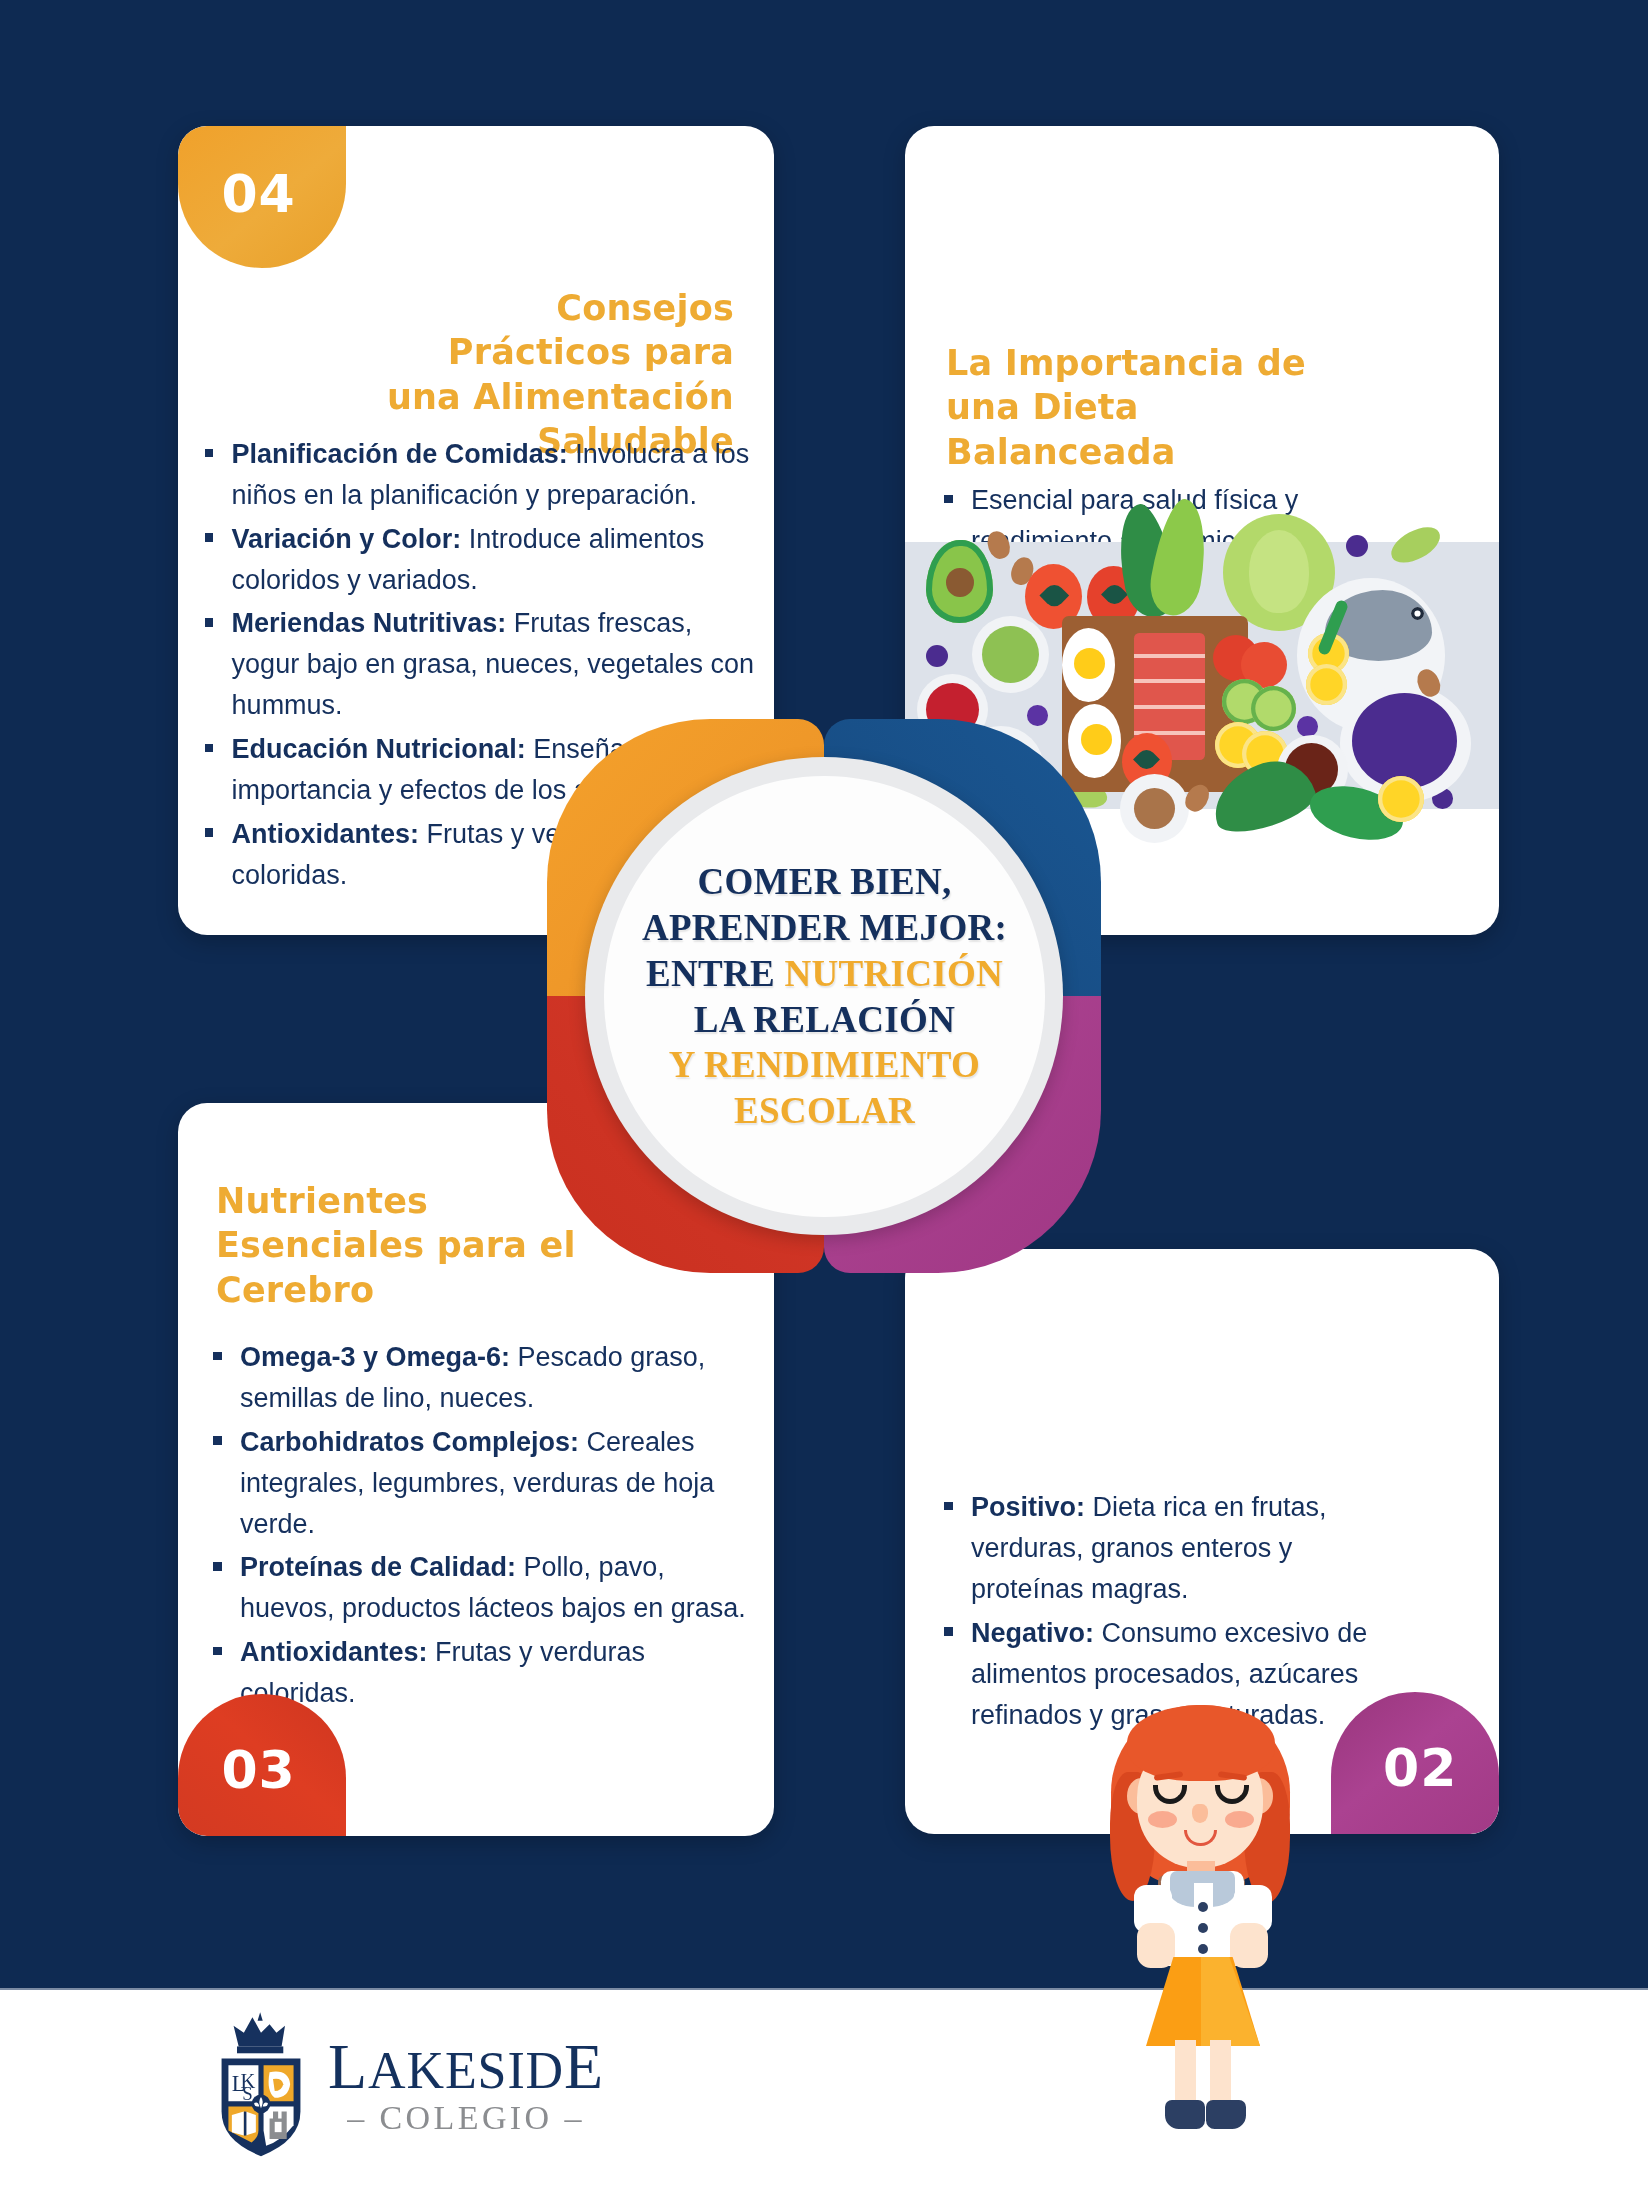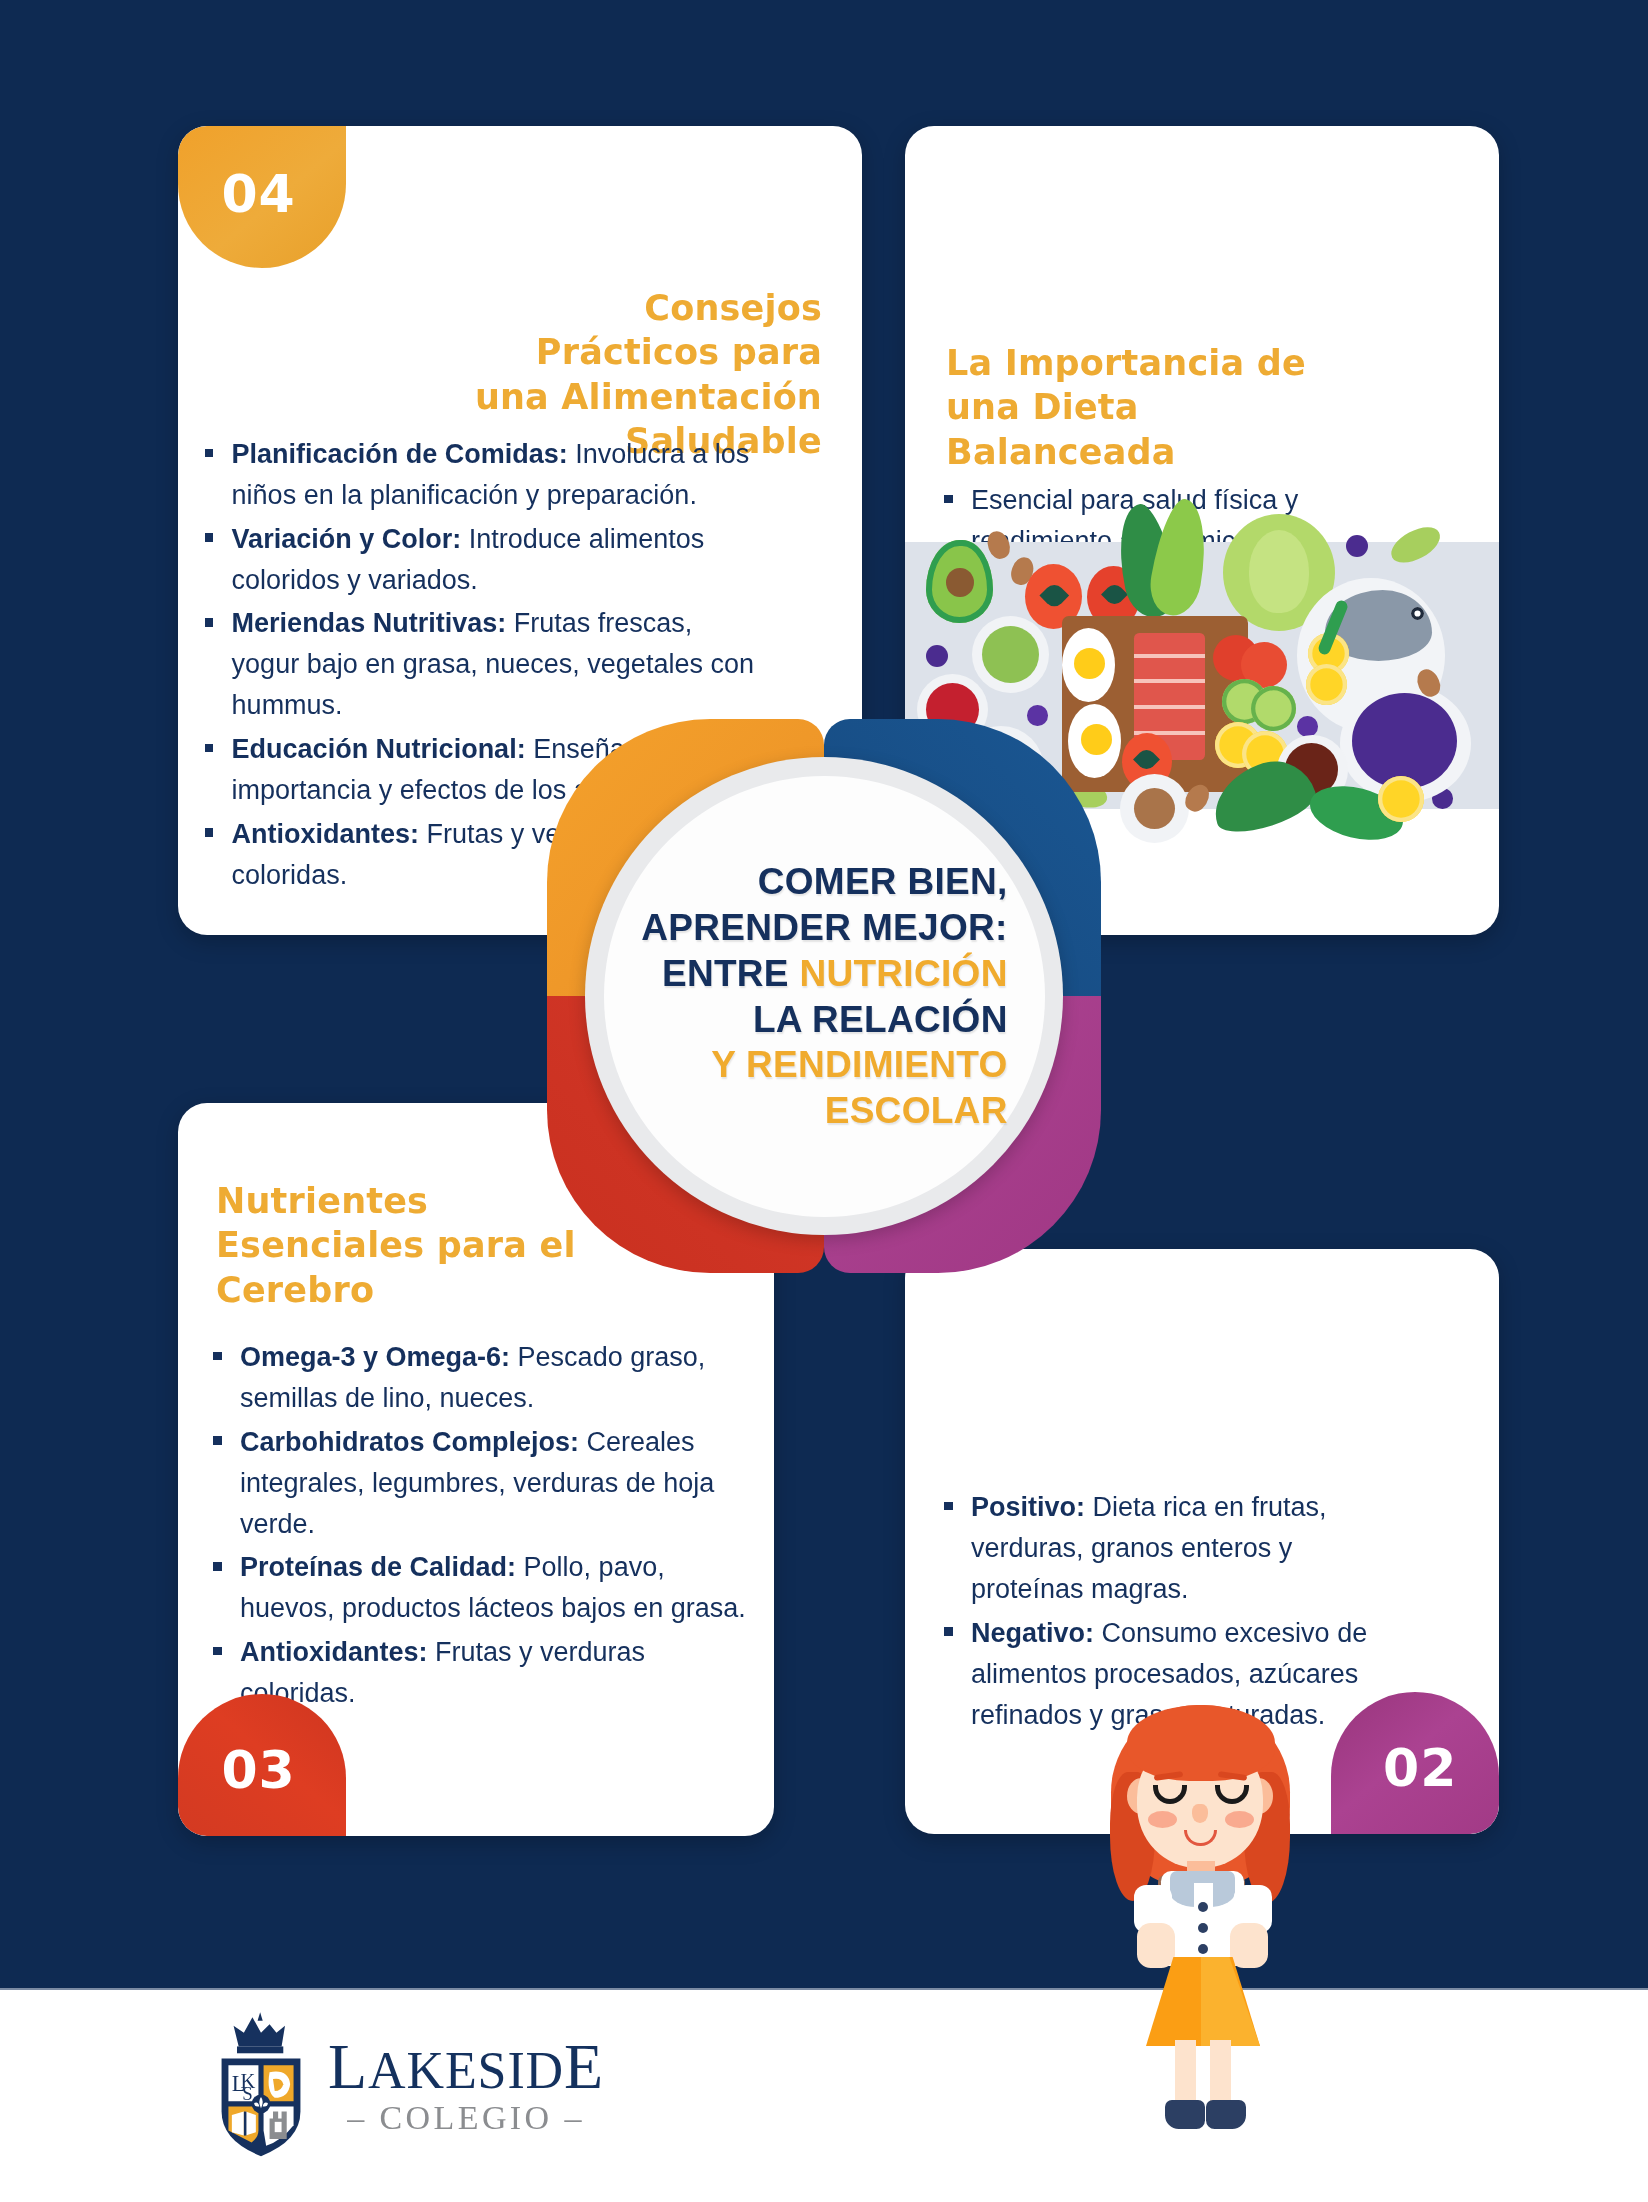--- a/index.html
+++ b/index.html
@@ -30,21 +30,21 @@
     font-size:34px; color:#8b8d90; letter-spacing:3.4px;
     margin-top:1.7px; text-align:center;
   }
 
   
   .card{
     position:absolute; background:#ffffff; border-radius:29px;
     box-shadow:0 6.9px 22.4px rgba(0,0,0,.22);
     overflow:hidden;
   }
-  #card04{ left:178px; top:126px; width:684px; height:809px; }
+  #card04{ left:178px; top:126px; width:596px; height:809px; }
   #card01{ left:905px; top:126px; width:594px; height:809px; }
   #card03{ left:178px; top:1103px; width:596px; height:733px; }
   #card02{ left:905px; top:1249px; width:594px; height:585px; }
 
   .card-inner{ position:relative; width:100%; height:100%; z-index:3; }
 
   
   .badge{
     position:absolute; width:168px; height:142px; z-index:4;
     display:flex; align-items:center; justify-content:center;
@@ -116,23 +116,23 @@
     position:absolute; left:38px; top:38px; width:478px; height:478px;
     border-radius:50%; background:#e9eaec;
     box-shadow:0 5.2px 17px rgba(0,0,0,.2);
   }
   .hub .disc{
     position:absolute; left:57px; top:57px; width:441px; height:441px;
     border-radius:50%; background:#fdfdfd;
     display:flex; align-items:center; justify-content:center;
   }
   .hub-title{
-    text-align:right; font-weight:bold; color:#15305d;
+    text-align:center; font-weight:bold; color:#15305d;
     font-size:37px; line-height:1.24; letter-spacing:0.3px;
-    padding:0 20.6px; font-family:Liberation Sans, sans-serif;
+    padding:0 20.6px; font-family:Liberation Serif, serif;
     text-shadow:0.9px 1.7px 1.7px rgba(0,0,0,.10);
   }
   .hub-title em{ font-style:normal; color:#f0ab2e; }
 </style>
 </head>
 <body>
 
 <div class="card" id="card04">
   <div class="card-inner">
     <div class="badge" id="badge04">

